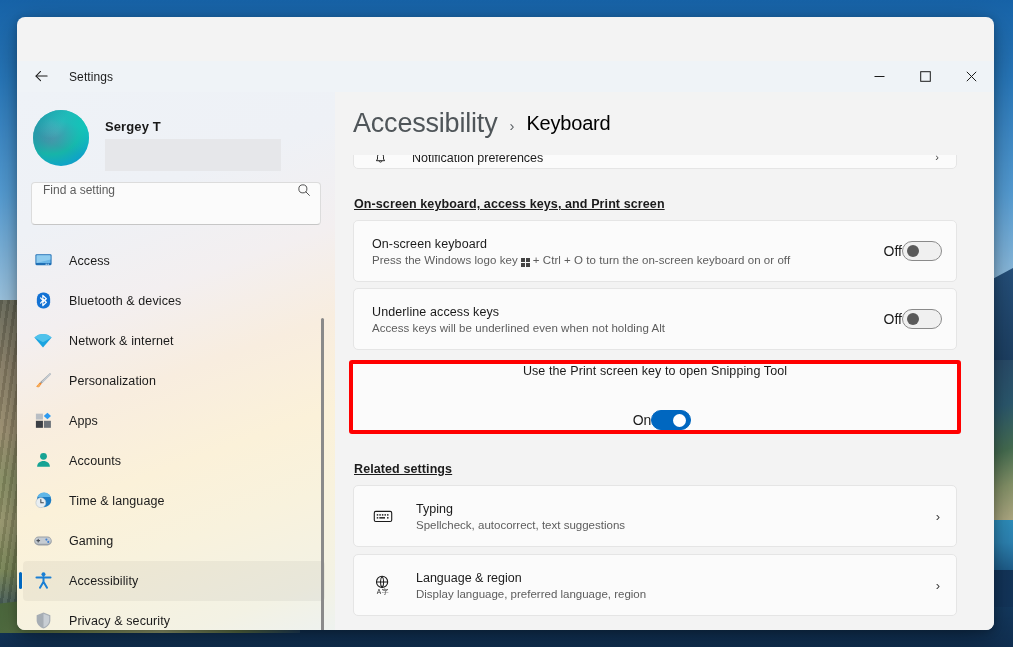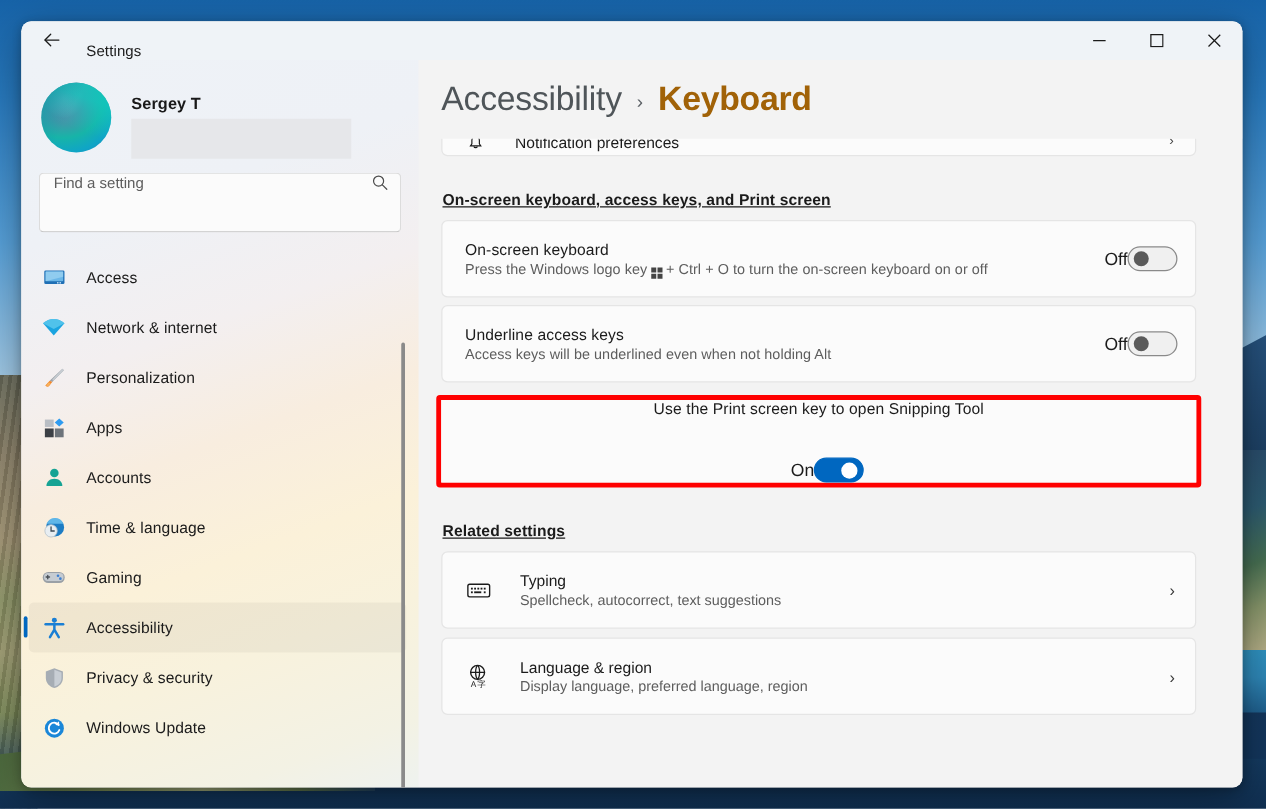--- a/index.html
+++ b/index.html
@@ -84,23 +84,24 @@
     box-shadow: 0 10px 34px rgba(0,0,0,.35), 0 2px 8px rgba(0,0,0,.24);
     display: flex;
     flex-direction: column;
   }
 
   
   #titlebar {
     height: 31px;
     flex: 0 0 31px;
     display: flex;
-    align-items: flex-end;
+    align-items: center;
     background: #eff3f7;
     position: relative;
+    margin-top: 44px;
   }
   #back-button {
     width: 32px; height: 31px;
     margin-left: 8px;
     display: flex; align-items: center; justify-content: center;
     border-radius: 4px;
     color: #1b1b1b;
   }
   .title-text {
     font-size: 12px;
@@ -268,23 +269,23 @@
     letter-spacing: -.2px;
   }
   .crumb-sep {
     font-size: 15px;
     color: #5c6166;
     margin: 0 12px;
     position: relative;
     top: 2px;
   }
   .crumb-current {
-    font-size: 27px;
-    font-weight: bold;
-    color: #a16207;
+    font-size: 20px;
+    font-weight: normal;
+    color: #000000;
     letter-spacing: -.2px;
   }
 
   #content-scroll {
     position: absolute;
     left: 0; top: 63px; right: 0; bottom: 0;
     padding: 0 37px 0 18px;
   }
 
   .card {
@@ -526,20 +527,29 @@
                 <rect x="1.5" y="3.5" width="17" height="11.5" rx="1.2" fill="#1f6fb5"></rect>
                 <rect x="2.6" y="4.5" width="14.8" height="8.2" rx=".7" fill="#6bb7e8"></rect>
                 <path d="M2.6 4.5 h14.8 v4.4 l-14.8 3.8 z" fill="#9cd3f2" opacity=".75"></path>
                 <rect x="12.2" y="13.4" width="1.3" height="1.1" fill="#cfe9fa"></rect>
                 <rect x="14.3" y="13.4" width="1.3" height="1.1" fill="#cfe9fa"></rect>
               </svg>
             </span>
             <span class="nav-label">Access</span>
           </div>
 
+          <div class="nav-item">
+            <span class="nav-icon">
+              <svg width="19" height="19" viewBox="0 0 20 20">
+                <rect x="3" y="1.6" width="14" height="16.8" rx="6.5" fill="#1372d4"></rect>
+                <path d="M9.3 4.6 L13 8.2 L9.3 11.6 M9.3 15.4 L13 11.8 L9.3 8.3 M9.3 4.6 V15.4 M6.9 7.2 L9.3 9.9 M6.9 12.8 L9.3 10.1" fill="none" stroke="#ffffff" stroke-width="1.25" stroke-linecap="round" stroke-linejoin="round"></path>
+              </svg>
+            </span>
+            <span class="nav-label">Bluetooth &amp; devices</span>
+          </div>
 
           <div class="nav-item">
             <span class="nav-icon">
               <svg width="20" height="20" viewBox="0 0 20 20">
                 <path d="M1.4 6.6 C4 4.2 7 3.1 10 3.1 C13 3.1 16 4.2 18.6 6.6 L10 16.4 Z" fill="#1aa4e0"></path>
                 <path d="M1.4 6.6 C4 4.2 7 3.1 10 3.1 C13 3.1 16 4.2 18.6 6.6 L10 11.2 Z" fill="#5ec9ee" opacity=".8"></path>
               </svg>
             </span>
             <span class="nav-label">Network &amp; internet</span>
           </div>

